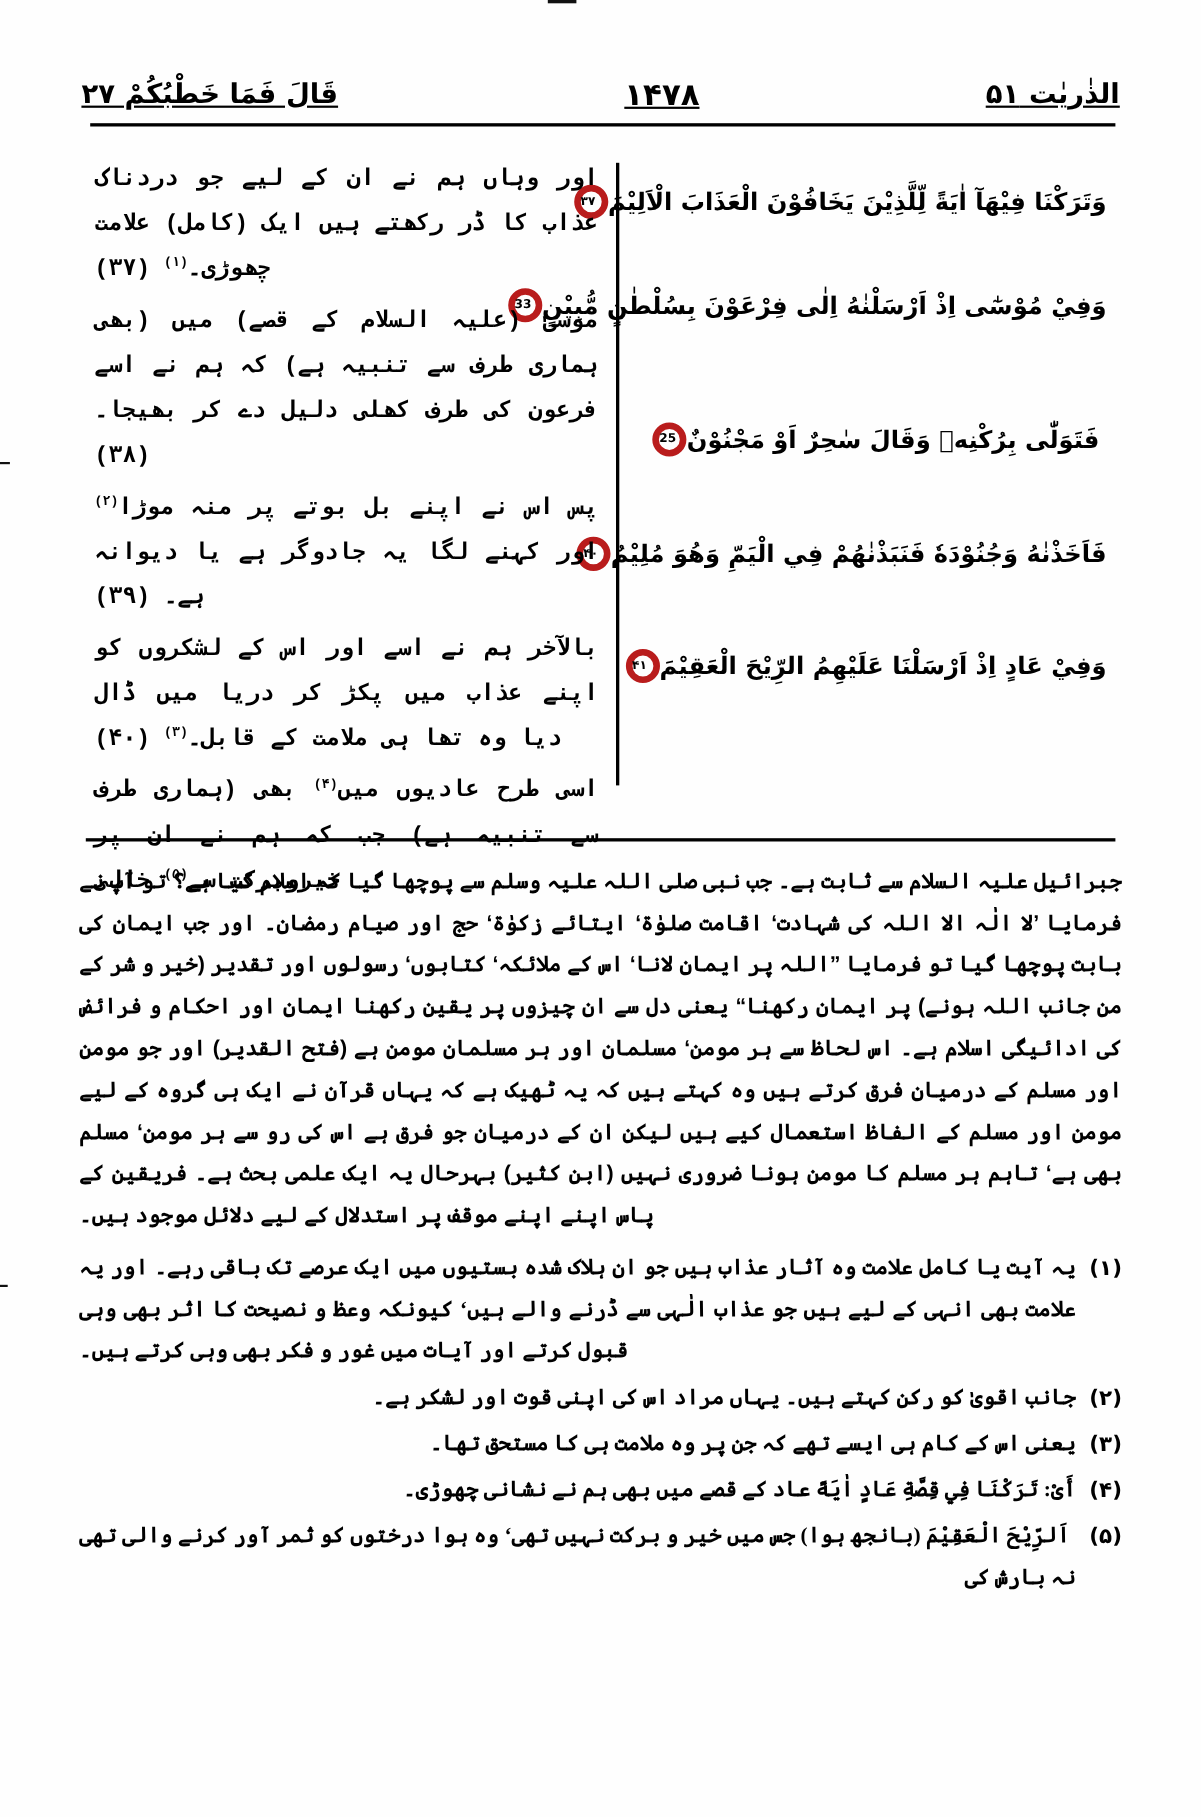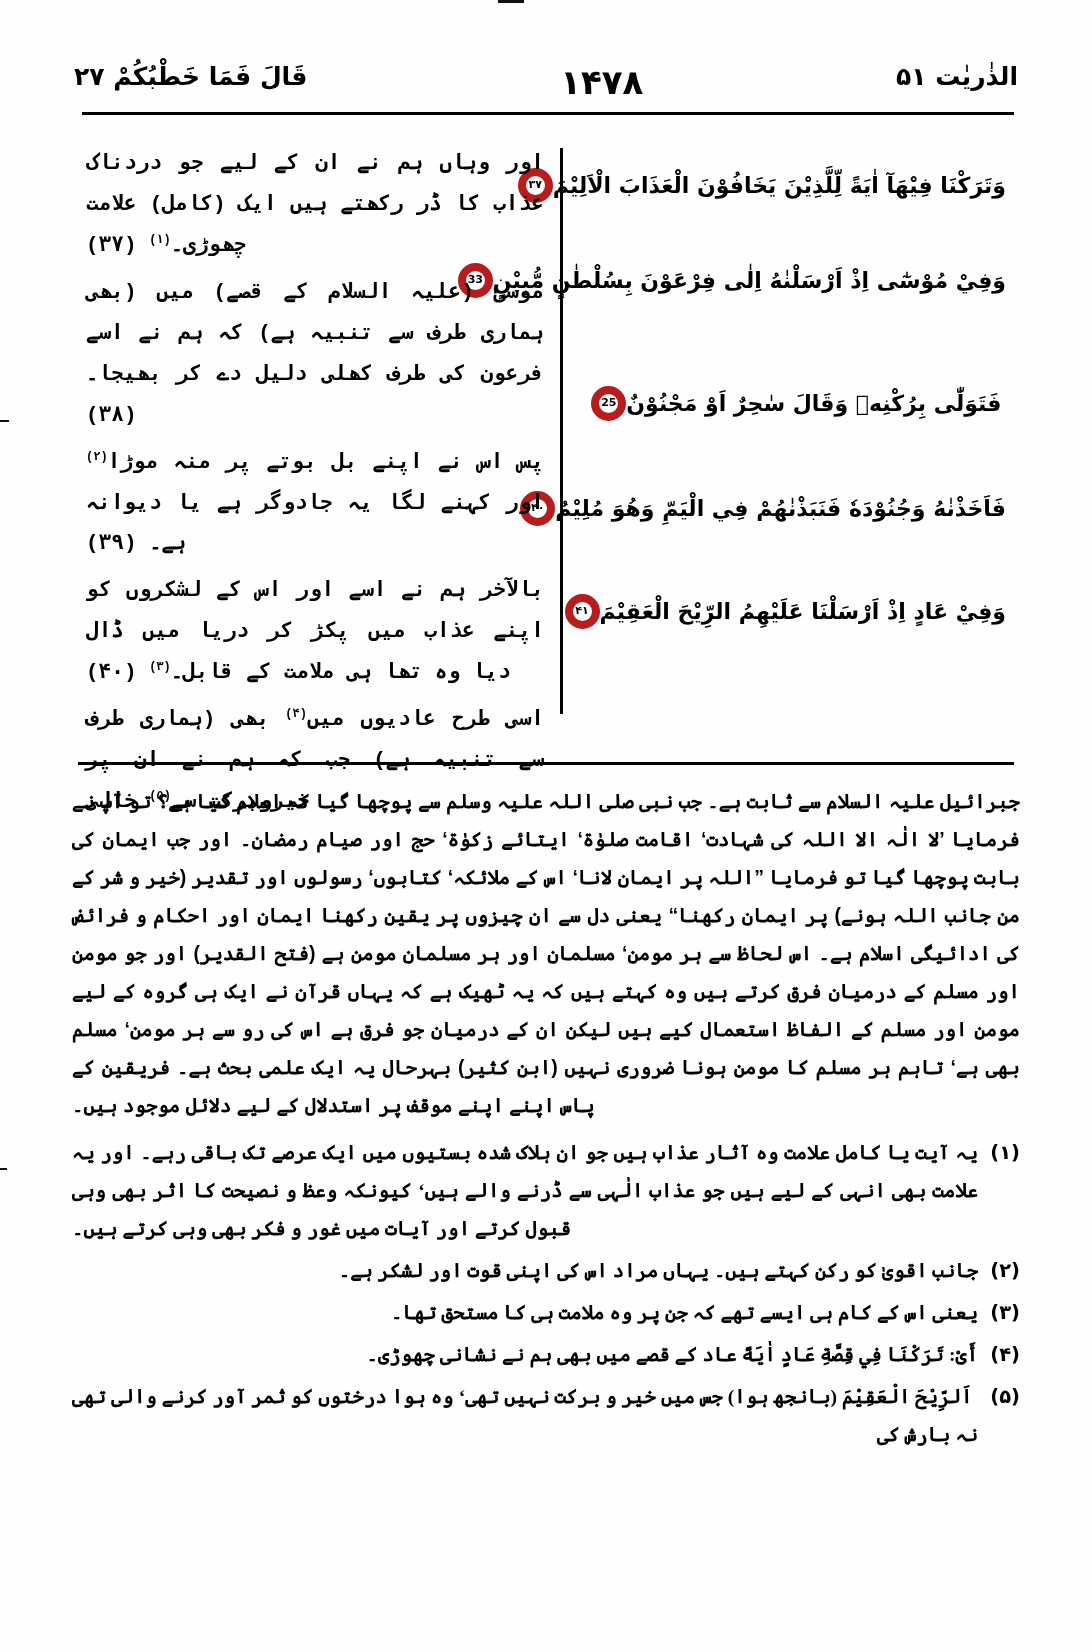--- a/index.html
+++ b/index.html
@@ -40,34 +40,35 @@
 
   
   .header {
     position: absolute;
     top: 62px;
     left: 68px;
     right: 68px;
     height: 46px;
     display: flex;
     flex-direction: row-reverse;
-    align-items: flex-start;
+    align-items: center;
     justify-content: space-between;
+    text-decoration: underline;
   }
   .header-right, .header-left {
     font-family: "DejaVu Sans", sans-serif;
     font-size: 25px;
     font-weight: 700;
     white-space: nowrap;
     letter-spacing: -0.5px;
   }
   .header-right { padding-left: 6px; }
   .header-left  { padding-right: 6px; }
   .header-center {
-    font-size: 34px;
+    font-size: 28px;
     font-weight: 700;
     letter-spacing: 1px;
   }
   .header-rule {
     position: absolute;
     top: 112px;
     left: 82px;
     right: 78px;
     height: 3px;
     background: #000;
@@ -107,27 +108,27 @@
     font-family: "DejaVu Sans", "Liberation Serif", serif;
     font-size: 22px;
     font-weight: 700;
     line-height: 1.55;
     direction: rtl;
     margin-bottom: 30px;
     white-space: nowrap;
   }
   .ayah .num {
     display: inline-block;
-    border: 8px solid #b91c1c;
+    border: 6px solid #b91c1c;
     border-radius: 50%;
     width: 19px;
     height: 19px;
     line-height: 17px;
     font-size: 11px;
-    text-align: center;
+    text-align: left;
     vertical-align: 5px;
     margin-left: 8px;
     font-weight: 700;
   }
   .ayah.a37 { margin-top: 22px; }
   .ayah.a38 { margin-top: 60px; }
   .ayah.a39 { margin-top: 88px; }
   .ayah.a40 { margin-top: 70px; }
   .ayah.a41 { margin-top: 68px; }
 

